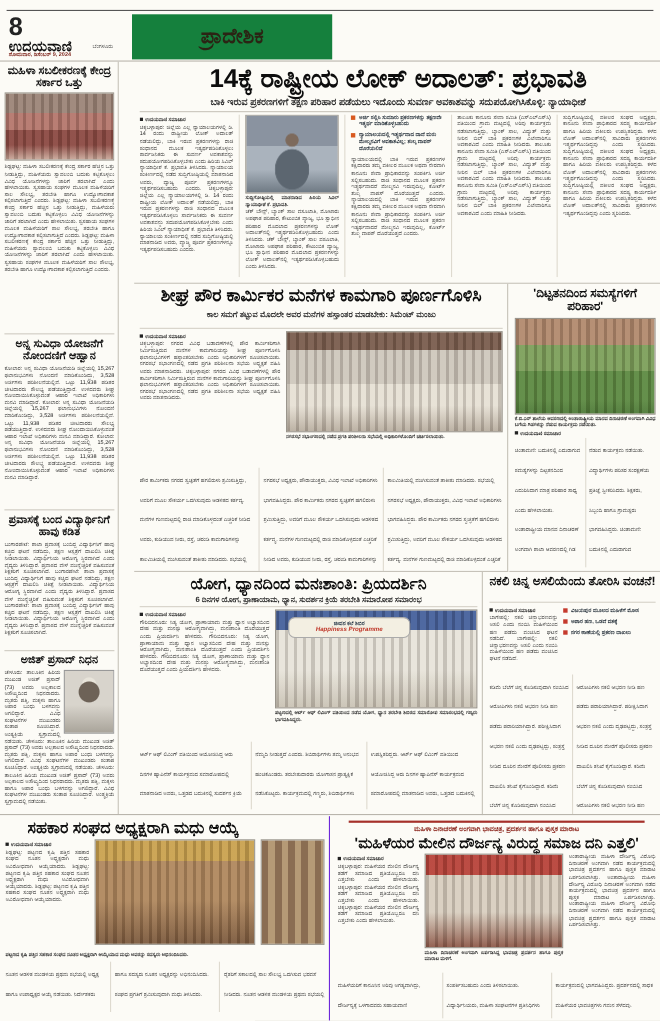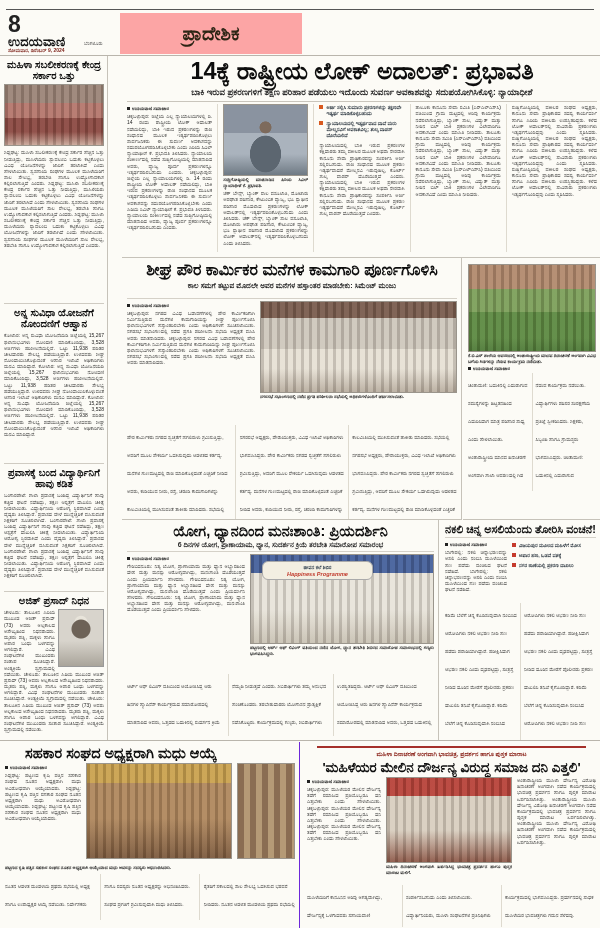--- a/index.html
+++ b/index.html
@@ -7,21 +7,21 @@
          font-family:"Liberation Sans",sans-serif;overflow:hidden;color:#1b1b1b;}
   .abs{position:absolute;}
   .topline{left:6px;right:6px;top:9px;height:1px;background:#555;}
   .headrule{left:0;right:0;top:55px;height:1px;background:#b9b5ac;}
   .botrule{left:0;right:0;top:740px;height:1px;background:#b9b5ac;}
 
   .pagenum{left:8px;top:11px;font-size:23px;font-weight:bold;color:#222;}
   .masthead{left:8px;top:34px;font-size:13px;font-weight:bold;color:#111;letter-spacing:.2px;}
   .edition{left:84px;top:40px;font-size:5px;color:#333;}
   .dateline{left:8px;top:47px;font-size:5px;color:#7a1d14;font-weight:bold;}
-  .sectionbox{left:120px;top:13px;width:182px;height:41px;background:#fca5a5;
+  .sectionbox{left:120px;top:13px;width:182px;height:41px;background:#15803d;
               display:flex;align-items:center;justify-content:center;}
   .sectionbox span{font-size:19px;font-weight:bold;color:#2b2414;}
 
   .hl{font-weight:bold;color:#0d0d0d;line-height:1.12;}
   .sub{font-weight:bold;color:#2b2b2b;}
   .byline{display:flex;align-items:center;gap:2px;margin:2px 0;}
   .bysq{width:3px;height:3px;background:#222;display:inline-block;flex:0 0 auto;}
   .byline span.t{font-size:4.6px;font-weight:bold;color:#222;}
   .body{font-size:5px;line-height:6.15px;text-align:justify;color:#1f1f1f;word-break:break-word;}
   .cap{font-size:4.6px;line-height:5.5px;font-weight:bold;color:#2a2a2a;text-align:justify;margin-top:1px;}
@@ -54,21 +54,21 @@
   .a3{left:122px;top:520px;width:317px;height:221px;border-right:1px solid #c6c2b9;}
   .a3 .hl{font-size:14.5px;text-align:center;}
   .a3 .sub{font-size:7px;text-align:center;margin-top:2px;border-bottom:1px solid #d5d1c8;padding-bottom:2px;}
   .rowsplit{display:flex;gap:5px;margin-top:2px;}
   .threecol{column-count:3;column-gap:8px;column-rule:1px solid #dedacf;margin-top:3px;overflow:hidden;}
   .twocol{column-count:2;column-gap:7px;column-rule:1px solid #dedacf;overflow:hidden;}
 
   .r1{left:463px;top:258px;width:137px;height:262px;border-bottom:1px solid #c6c2b9;}
   .r1 .hl{font-size:11px;text-align:center;}
   .r2{left:440px;top:520px;width:160px;height:221px;}
-  .r2 .hl{font-size:11px;text-align:center;border-bottom:1px solid #d5d1c8;padding-bottom:2px;}
+  .r2 .hl{font-size:11px;text-align:center;border-bottom:1px solid #d5d1c8;padding-bottom:12px;}
   .r2 .bsq{background:#c53a2d;}
 
   .bl{left:0;top:742px;width:300px;height:186px;border-right:1px solid #6d28d9;}
   .bl .hl{font-size:14.5px;width:232px;text-align:center;}
   .br{left:302px;top:742px;width:298px;height:186px;}
   .kickrule{height:2px;background:#a5302a;margin:1px 10px 2px 10px;}
   .kicker{font-size:6.2px;font-weight:bold;color:#8e2a21;text-align:center;}
   .br .hl{font-size:13.5px;text-align:center;margin-top:2px;}
 
   .banner{position:absolute;left:6%;top:6%;width:60%;height:20%;background:#f3efe2;
@@ -202,20 +202,21 @@
         </div>
         <div class="cap">ಪಟ್ಟಣದಲ್ಲಿ ಆರ್ಟ್ ಆಫ್ ಲಿವಿಂಗ್ ವತಿಯಿಂದ ನಡೆದ ಯೋಗ, ಧ್ಯಾನ ತರಬೇತಿ ಶಿಬಿರದ ಸಮಾರೋಪ ಸಮಾರಂಭದಲ್ಲಿ ಗಣ್ಯರು ಭಾಗವಹಿಸಿದ್ದರು.</div>
       </div>
     </div>
     <div class="threecol" style="height:62px;">
       <span class="body">ಆರ್ಟ್ ಆಫ್ ಲಿವಿಂಗ್ ವತಿಯಿಂದ ಆಯೋಜಿಸಿದ್ದ ಆರು ದಿನಗಳ ಹ್ಯಾಪಿನೆಸ್ ಕಾರ್ಯಕ್ರಮದ ಸಮಾರೋಪದಲ್ಲಿ ಮಾತನಾಡಿದ ಅವರು, ಒತ್ತಡದ ಬದುಕಿನಲ್ಲಿ ಸುದರ್ಶನ ಕ್ರಿಯೆ ನೆಮ್ಮದಿ ನೀಡುತ್ತದೆ ಎಂದರು. ಶಿಬಿರಾರ್ಥಿಗಳು ತಮ್ಮ ಅನುಭವ ಹಂಚಿಕೊಂಡರು. ತರಬೇತುದಾರರು ಯೋಗಾಸನ ಪ್ರಾತ್ಯಕ್ಷಿಕೆ ನಡೆಸಿಕೊಟ್ಟರು. ಕಾರ್ಯಕ್ರಮದಲ್ಲಿ ಗಣ್ಯರು, ಶಿಬಿರಾರ್ಥಿಗಳು ಉಪಸ್ಥಿತರಿದ್ದರು. ಆರ್ಟ್ ಆಫ್ ಲಿವಿಂಗ್ ವತಿಯಿಂದ ಆಯೋಜಿಸಿದ್ದ ಆರು ದಿನಗಳ ಹ್ಯಾಪಿನೆಸ್ ಕಾರ್ಯಕ್ರಮದ ಸಮಾರೋಪದಲ್ಲಿ ಮಾತನಾಡಿದ ಅವರು, ಒತ್ತಡದ ಬದುಕಿನಲ್ಲಿ ಸುದರ್ಶನ ಕ್ರಿಯೆ ನೆಮ್ಮದಿ ನೀಡುತ್ತದೆ ಎಂದರು. ಶಿಬಿರಾರ್ಥಿಗಳು ತಮ್ಮ ಅನುಭವ ಹಂಚಿಕೊಂಡರು. ತರಬೇತುದಾರರು ಯೋಗಾಸನ ಪ್ರಾತ್ಯಕ್ಷಿಕೆ ನಡೆಸಿಕೊಟ್ಟರು. ಕಾರ್ಯಕ್ರಮದಲ್ಲಿ ಗಣ್ಯರು, ಶಿಬಿರಾರ್ಥಿಗಳು ಉಪಸ್ಥಿತರಿದ್ದರು.</span>
     </div>
   </div>
 
   <div class="abs art r1">
+    <div class="hl">'ದಿಟ್ಟತನದಿಂದ ಸಮಸ್ಯೆಗಳಿಗೆ ಪರಿಹಾರ'</div>
     <div class="photo" style="height:88px;margin-top:3px;background:linear-gradient(180deg,#b28a6e 0 28%,#7da05b 28% 55%,#5d8a42 55% 85%,#4e7a38);">
         <div class="ppl"></div>
       </div>
     <div class="cap">ಕೆ.ಬಿ.ಎಸ್ ಶಾಲೆಯ ಆವರಣದಲ್ಲಿ ಅಂತಾರಾಷ್ಟ್ರೀಯ ಮಾನವ ದಿನಾಚರಣೆ ಅಂಗವಾಗಿ ವಿವಿಧ ಬಗೆಯ ಗಿಡಗಳನ್ನು ನೆಡುವ ಕಾರ್ಯಕ್ರಮ ನಡೆಯಿತು.</div>
     <div class="byline">
         <span class="bysq"></span>
         <span class="t">ಉದಯವಾಣಿ ಸಮಾಚಾರ</span>
       </div>
     <div class="twocol" style="height:118px;">
       <span class="body">ಚಿಂತಾಮಣಿ: ಬದುಕಿನಲ್ಲಿ ಎದುರಾಗುವ ಸಮಸ್ಯೆಗಳನ್ನು ದಿಟ್ಟತನದಿಂದ ಎದುರಿಸಿದಾಗ ಮಾತ್ರ ಪರಿಹಾರ ಸಾಧ್ಯ ಎಂದು ಹೇಳಲಾಯಿತು. ಅಂತಾರಾಷ್ಟ್ರೀಯ ಮಾನವ ದಿನಾಚರಣೆ ಅಂಗವಾಗಿ ಶಾಲಾ ಆವರಣದಲ್ಲಿ ಗಿಡ ನೆಡುವ ಕಾರ್ಯಕ್ರಮ ನಡೆಯಿತು. ವಿದ್ಯಾರ್ಥಿಗಳು ಪರಿಸರ ಸಂರಕ್ಷಣೆಯ ಪ್ರತಿಜ್ಞೆ ಸ್ವೀಕರಿಸಿದರು. ಶಿಕ್ಷಕರು, ಸಿಬ್ಬಂದಿ ಹಾಗೂ ಗ್ರಾಮಸ್ಥರು ಭಾಗವಹಿಸಿದ್ದರು. ಚಿಂತಾಮಣಿ: ಬದುಕಿನಲ್ಲಿ ಎದುರಾಗುವ ಸಮಸ್ಯೆಗಳನ್ನು ದಿಟ್ಟತನದಿಂದ ಎದುರಿಸಿದಾಗ ಮಾತ್ರ ಪರಿಹಾರ ಸಾಧ್ಯ ಎಂದು ಹೇಳಲಾಯಿತು. ಅಂತಾರಾಷ್ಟ್ರೀಯ ಮಾನವ ದಿನಾಚರಣೆ ಅಂಗವಾಗಿ ಶಾಲಾ ಆವರಣದಲ್ಲಿ ಗಿಡ ನೆಡುವ ಕಾರ್ಯಕ್ರಮ ನಡೆಯಿತು. ವಿದ್ಯಾರ್ಥಿಗಳು ಪರಿಸರ ಸಂರಕ್ಷಣೆಯ ಪ್ರತಿಜ್ಞೆ ಸ್ವೀಕರಿಸಿದರು. ಶಿಕ್ಷಕರು, ಸಿಬ್ಬಂದಿ ಹಾಗೂ ಗ್ರಾಮಸ್ಥರು ಭಾಗವಹಿಸಿದ್ದರು. ಚಿಂತಾಮಣಿ: ಬದುಕಿನಲ್ಲಿ ಎದುರಾಗುವ ಸಮಸ್ಯೆಗಳನ್ನು ದಿಟ್ಟತನದಿಂದ ಎದುರಿಸಿದಾಗ ಮಾತ್ರ ಪರಿಹಾರ ಸಾಧ್ಯ ಎಂದು ಹೇಳಲಾಯಿತು. ಅಂತಾರಾಷ್ಟ್ರೀಯ ಮಾನವ ದಿನಾಚರಣೆ ಅಂಗವಾಗಿ ಶಾಲಾ ಆವರಣದಲ್ಲಿ ಗಿಡ ನೆಡುವ ಕಾರ್ಯಕ್ರಮ ನಡೆಯಿತು. ವಿದ್ಯಾರ್ಥಿಗಳು ಪರಿಸರ ಸಂರಕ್ಷಣೆಯ ಪ್ರತಿಜ್ಞೆ ಸ್ವೀಕರಿಸಿದರು. ಶಿಕ್ಷಕರು, ಸಿಬ್ಬಂದಿ ಹಾಗೂ ಗ್ರಾಮಸ್ಥರು ಭಾಗವಹಿಸಿದ್ದರು.</span>

